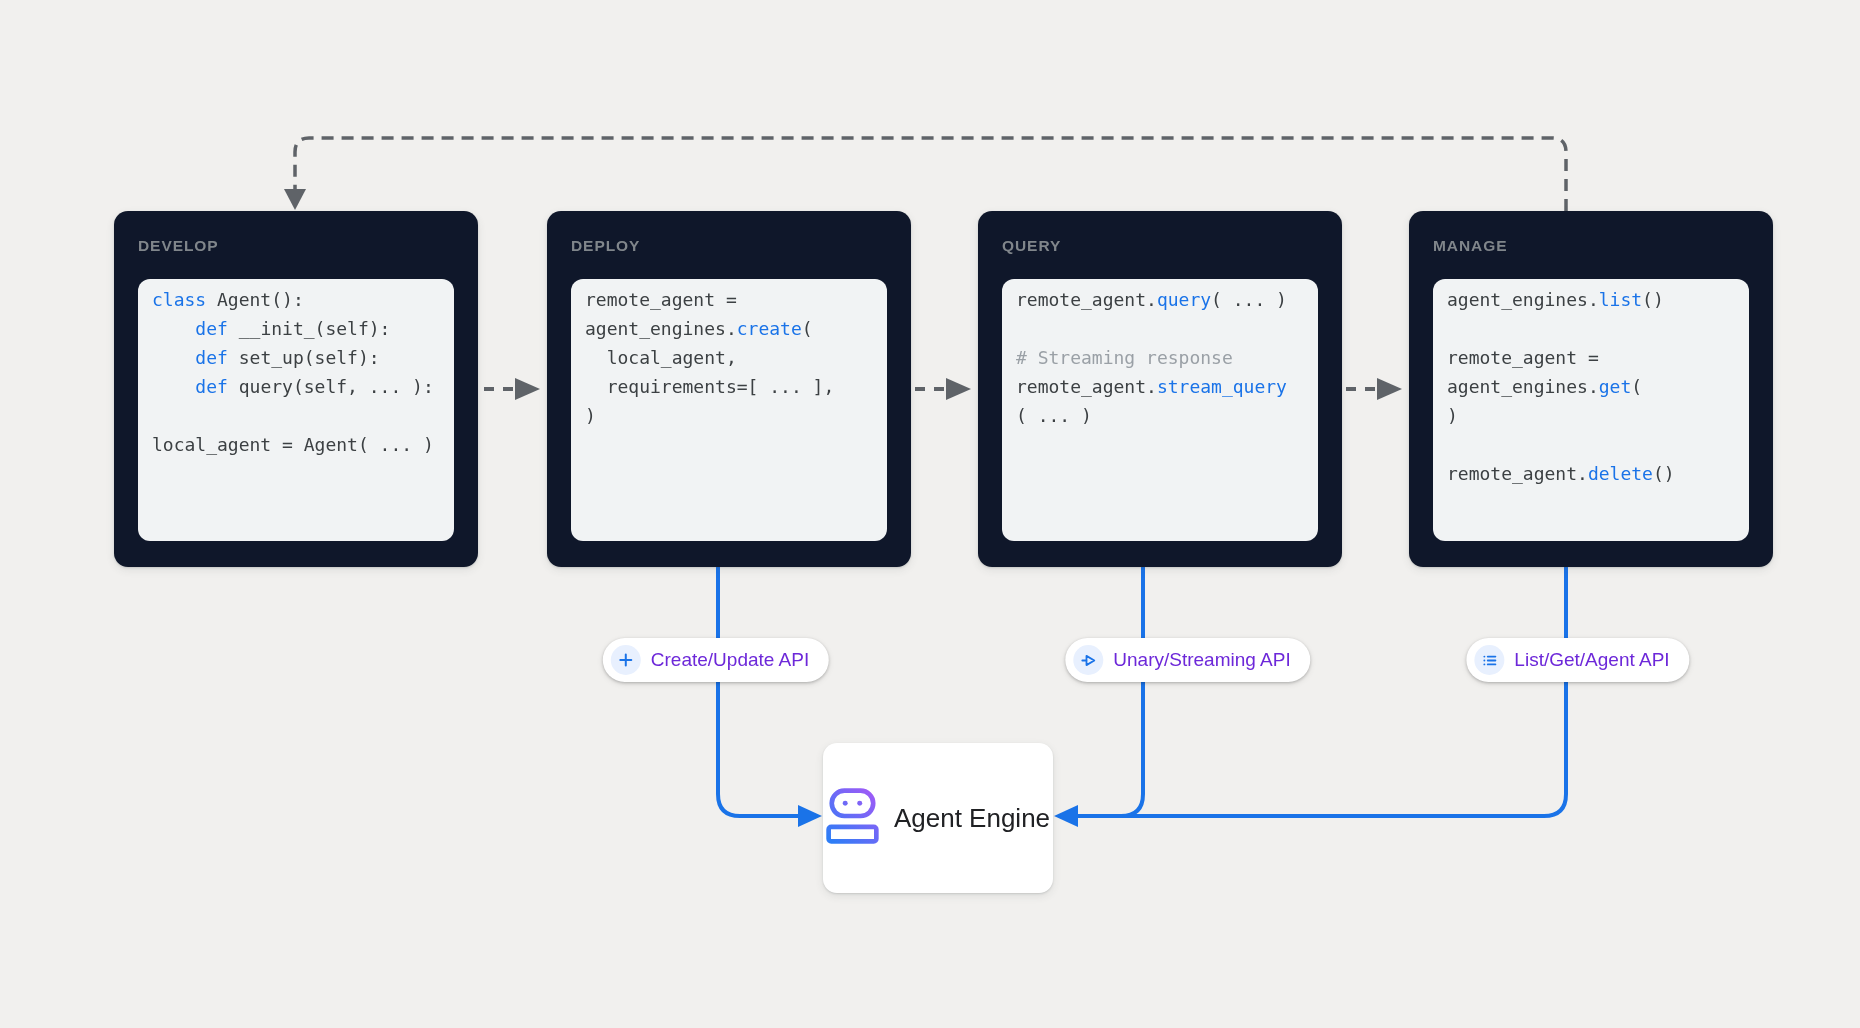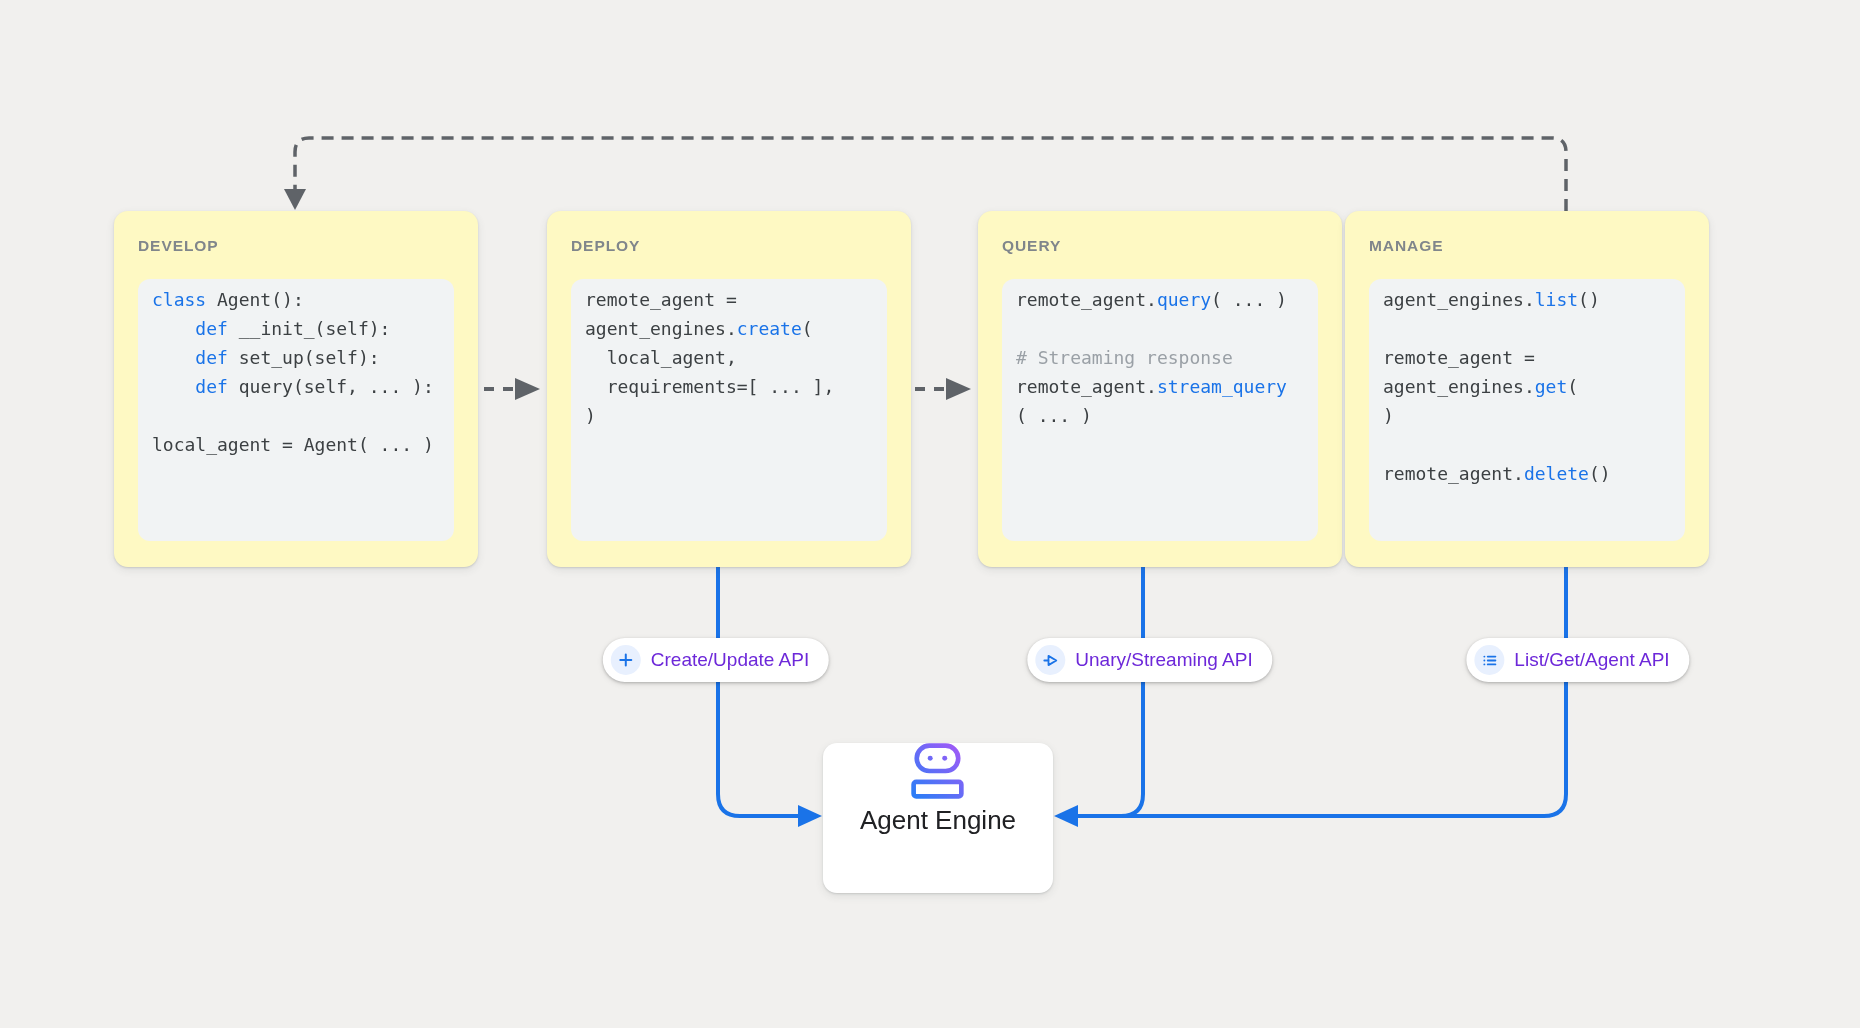--- a/index.html
+++ b/index.html
@@ -3,21 +3,21 @@
 <meta charset="utf-8">
 <style>
   html,body{margin:0;padding:0;background:#F1F0EE;}
   .canvas{
     position:relative;width:1860px;height:1028px;background:#F1F0EE;overflow:hidden;
     font-family:"Liberation Sans",sans-serif;
   }
   svg.wires{position:absolute;left:0;top:0;z-index:0;}
   
   .card{
-    position:absolute;top:211px;width:364px;height:356px;background:#fef9c3;
+    position:absolute;top:211px;width:364px;height:356px;background:#0f172a;
     border-radius:14px;box-sizing:border-box;padding:26px 24px;z-index:1;
     box-shadow:0 1px 2px rgba(60,64,67,.18),0 3px 9px rgba(60,64,67,.10);
   }
   .card-title{
     font-size:15.5px;font-weight:bold;color:#80868B;letter-spacing:.06em;
     margin:0 0 24px 0;
   }
   .code-block{
     background:#F1F3F4;border-radius:12px;height:262px;box-sizing:border-box;
     padding:6px 14px;overflow:hidden;
@@ -36,22 +36,22 @@
     box-shadow:0 1px 3px rgba(0,0,0,.22),0 2px 6px rgba(0,0,0,.10);
   }
   .pill-icon{
     width:30px;height:30px;border-radius:50%;background:#E8F0FE;
     display:flex;align-items:center;justify-content:center;margin-right:10px;flex:0 0 auto;
   }
   .pill-label{font-size:19px;font-weight:500;color:#6d28d9;}
   
   .engine-card{
     position:absolute;left:823px;top:743px;width:230px;height:150px;background:#FFFFFF;
-    border-radius:14px;z-index:1;display:flex;flex-direction:column;align-items:center;
-    gap:2px;
+    border-radius:14px;z-index:1;display:flex;flex-direction:row;align-items:center;
+    justify-content:center;gap:14px;
     box-shadow:0 1px 2px rgba(60,64,67,.18),0 3px 9px rgba(60,64,67,.10);
   }
   .engine-label{font-size:26px;font-weight:500;color:#202124;}
 </style>
 </head>
 <body>
 
 <div class="canvas">
 
   <svg class="wires" width="1860" height="1028" viewBox="0 0 1860 1028">
@@ -104,42 +104,42 @@
   <div class="card" style="left:978px">
     <div class="card-title">QUERY</div>
     <div class="code-block">
         <div class="code-line"><span>remote_agent.</span><span class="tok-kw">query</span><span>( ... )</span></div>
         <div class="code-line">&nbsp;</div>
         <div class="code-line"><span class="tok-cm"># Streaming response</span></div>
         <div class="code-line"><span>remote_agent.</span><span class="tok-kw">stream_query</span></div>
         <div class="code-line"><span>( ... )</span></div>
       </div>
   </div>
-  <div class="card" style="left:1345px">
+  <div class="card" style="left:1409px">
     <div class="card-title">MANAGE</div>
     <div class="code-block">
         <div class="code-line"><span>agent_engines.</span><span class="tok-kw">list</span><span>()</span></div>
         <div class="code-line">&nbsp;</div>
         <div class="code-line"><span>remote_agent =</span></div>
         <div class="code-line"><span>agent_engines.</span><span class="tok-kw">get</span><span>(</span></div>
         <div class="code-line"><span>)</span></div>
         <div class="code-line">&nbsp;</div>
         <div class="code-line"><span>remote_agent.</span><span class="tok-kw">delete</span><span>()</span></div>
       </div>
   </div>
 
   <div class="pill" style="left:716px">
     <span class="pill-icon">
       <svg width="16" height="16" viewBox="0 0 16 16">
         <path d="M8 2.5 V13.5 M2.5 8 H13.5" stroke="#1A73E8" stroke-width="2" stroke-linecap="round" fill="none"></path>
       </svg>
     </span>
     <span class="pill-label">Create/Update API</span>
   </div>
-  <div class="pill" style="left:1150px">
+  <div class="pill" style="left:1188px">
     <span class="pill-icon">
       <svg width="17" height="17" viewBox="0 0 17 17">
         <path d="M2 8.5 H6" stroke="#1A73E8" stroke-width="1.8" stroke-linecap="round" fill="none"></path>
         <path d="M6.2 3.9 L14 8.5 L6.2 13.1 Z" stroke="#1A73E8" stroke-width="1.8" stroke-linejoin="round" fill="none"></path>
       </svg>
     </span>
     <span class="pill-label">Unary/Streaming API</span>
   </div>
   <div class="pill" style="left:1578px">
     <span class="pill-icon">

